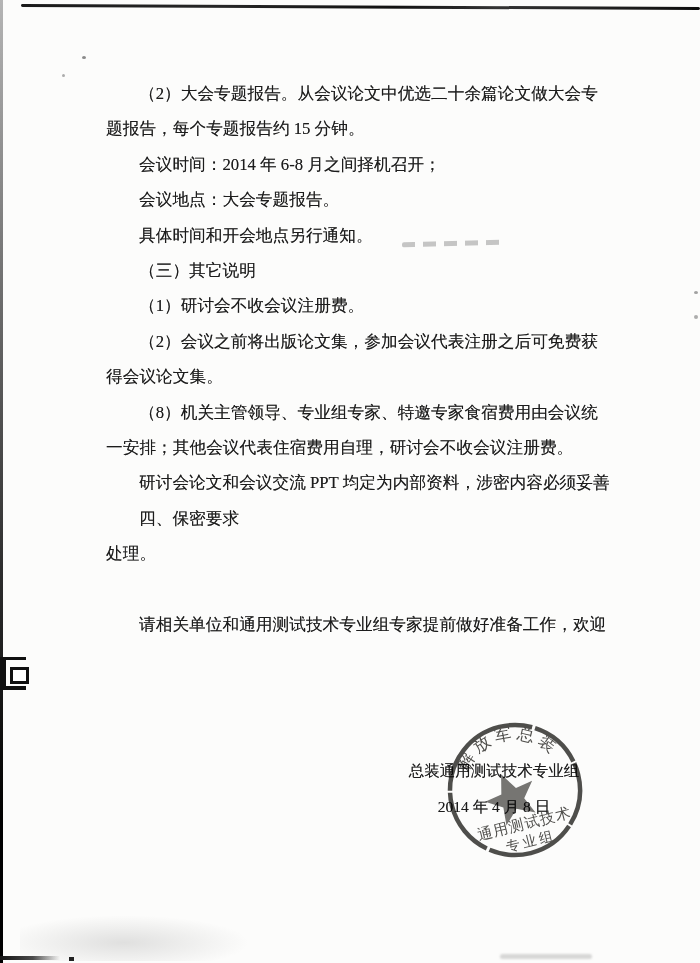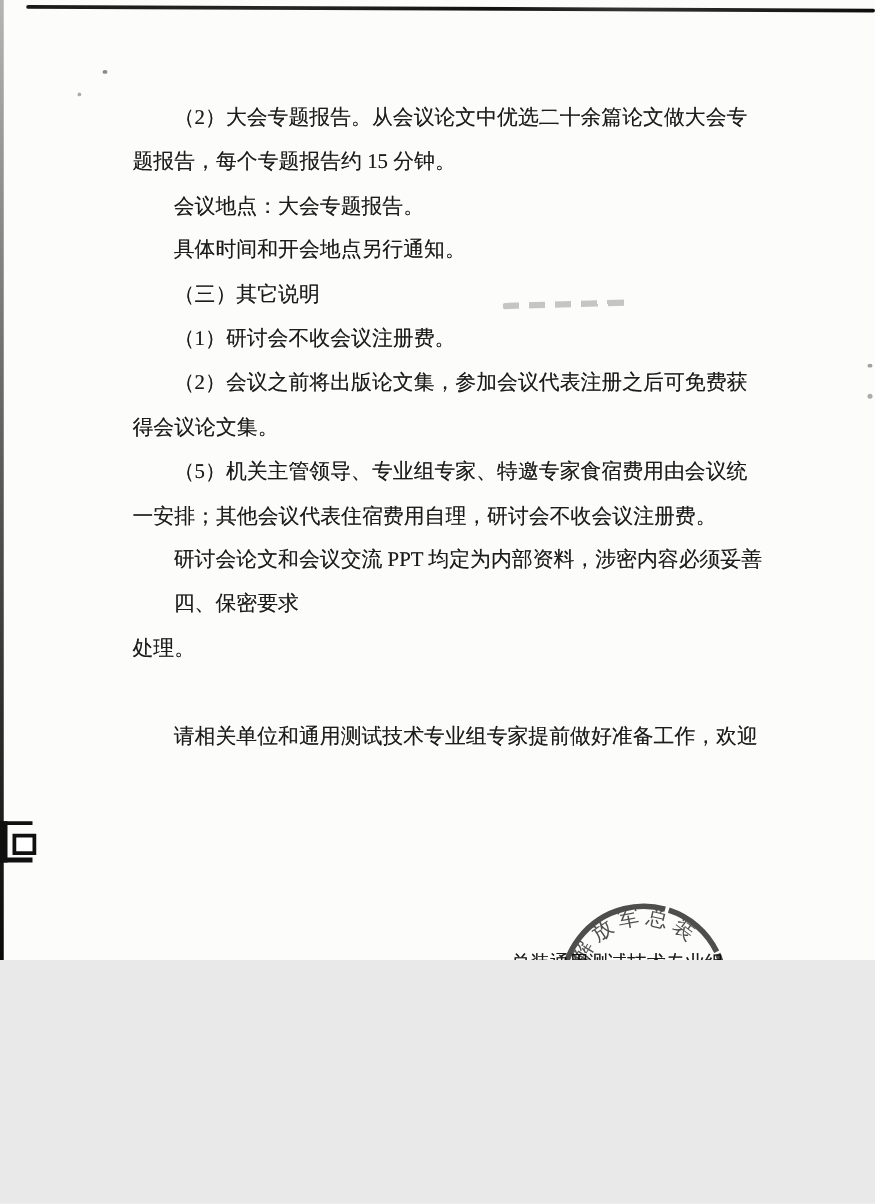--- a/index.html
+++ b/index.html
@@ -2,21 +2,21 @@
 <html><head>
 <meta charset="utf-8">
 <style>
   html,body{margin:0;padding:0;}
   body{
     width:700px;height:963px;overflow:hidden;
     background:#e9e9e9;
     font-family:"Liberation Serif","DejaVu Serif",serif;
   }
   .page{
-    position:relative;width:700px;height:768px;
+    position:relative;width:700px;height:963px;
     background:#fcfcfb;color:#1e1e1e;overflow:hidden;
   }
   
   .edge-top{
     position:absolute;left:21px;top:4px;width:679px;height:3px;
     background:linear-gradient(90deg,#1a1a1a 0%,#262626 30%,#111 55%,#333 70%,#0d0d0d 100%);
     transform:rotate(0.25deg);transform-origin:left center;border-radius:2px;
   }
   .edge-left{
     position:absolute;left:0;top:0;width:3px;height:963px;
@@ -87,27 +87,28 @@
   <div class="speck s3"></div>
   <div class="speck s4"></div>
   <div class="bottom-line"></div>
   <div class="bottom-dot"></div>
   <div class="smudge-bl"></div>
   <div class="smudge-bc"></div>
 
   <div class="doc-body">
       <div class="line first">（2）大会专题报告。从会议论文中优选二十余篇论文做大会专</div>
       <div class="line">题报告，每个专题报告约 15 分钟。</div>
+      <div class="line first">会议时间：2014 年 6-8 月之间择机召开；</div>
       <div class="line first">会议地点：大会专题报告。</div>
       <div class="line first">具体时间和开会地点另行通知。</div>
       <div class="line first">（三）其它说明</div>
       <div class="line first">（1）研讨会不收会议注册费。</div>
       <div class="line first">（2）会议之前将出版论文集，参加会议代表注册之后可免费获</div>
       <div class="line">得会议论文集。</div>
-      <div class="line first">（5）机关主管领导、专业组专家、特邀专家食宿费用由会议统</div>
+      <div class="line first">（8）机关主管领导、专业组专家、特邀专家食宿费用由会议统</div>
       <div class="line">一安排；其他会议代表住宿费用自理，研讨会不收会议注册费。</div>
       <div class="line first">研讨会论文和会议交流 PPT 均定为内部资料，涉密内容必须妥善</div>
       <div class="line first">四、保密要求</div>
       <div class="line">处理。</div>
       <div class="gap"></div>
       <div class="line first">请相关单位和通用测试技术专业组专家提前做好准备工作，欢迎</div>
     </div>
 
   <div class="signature">
     <div>总装通用测试技术专业组</div>

